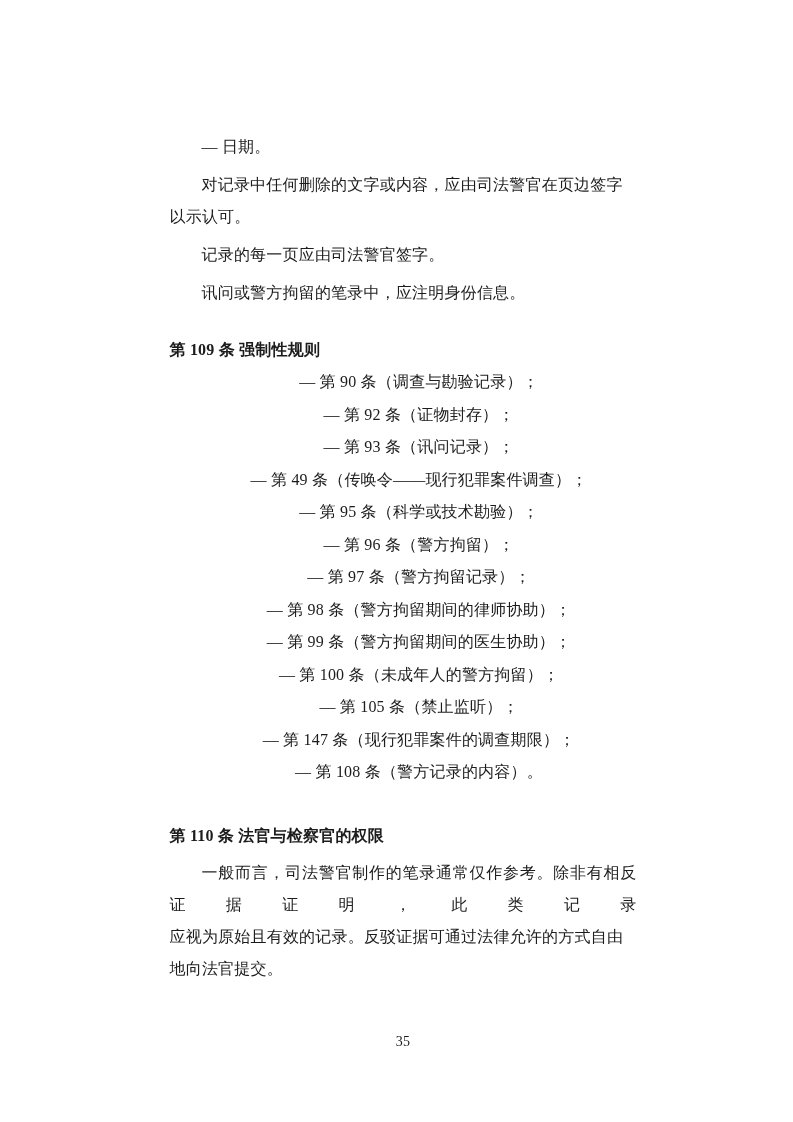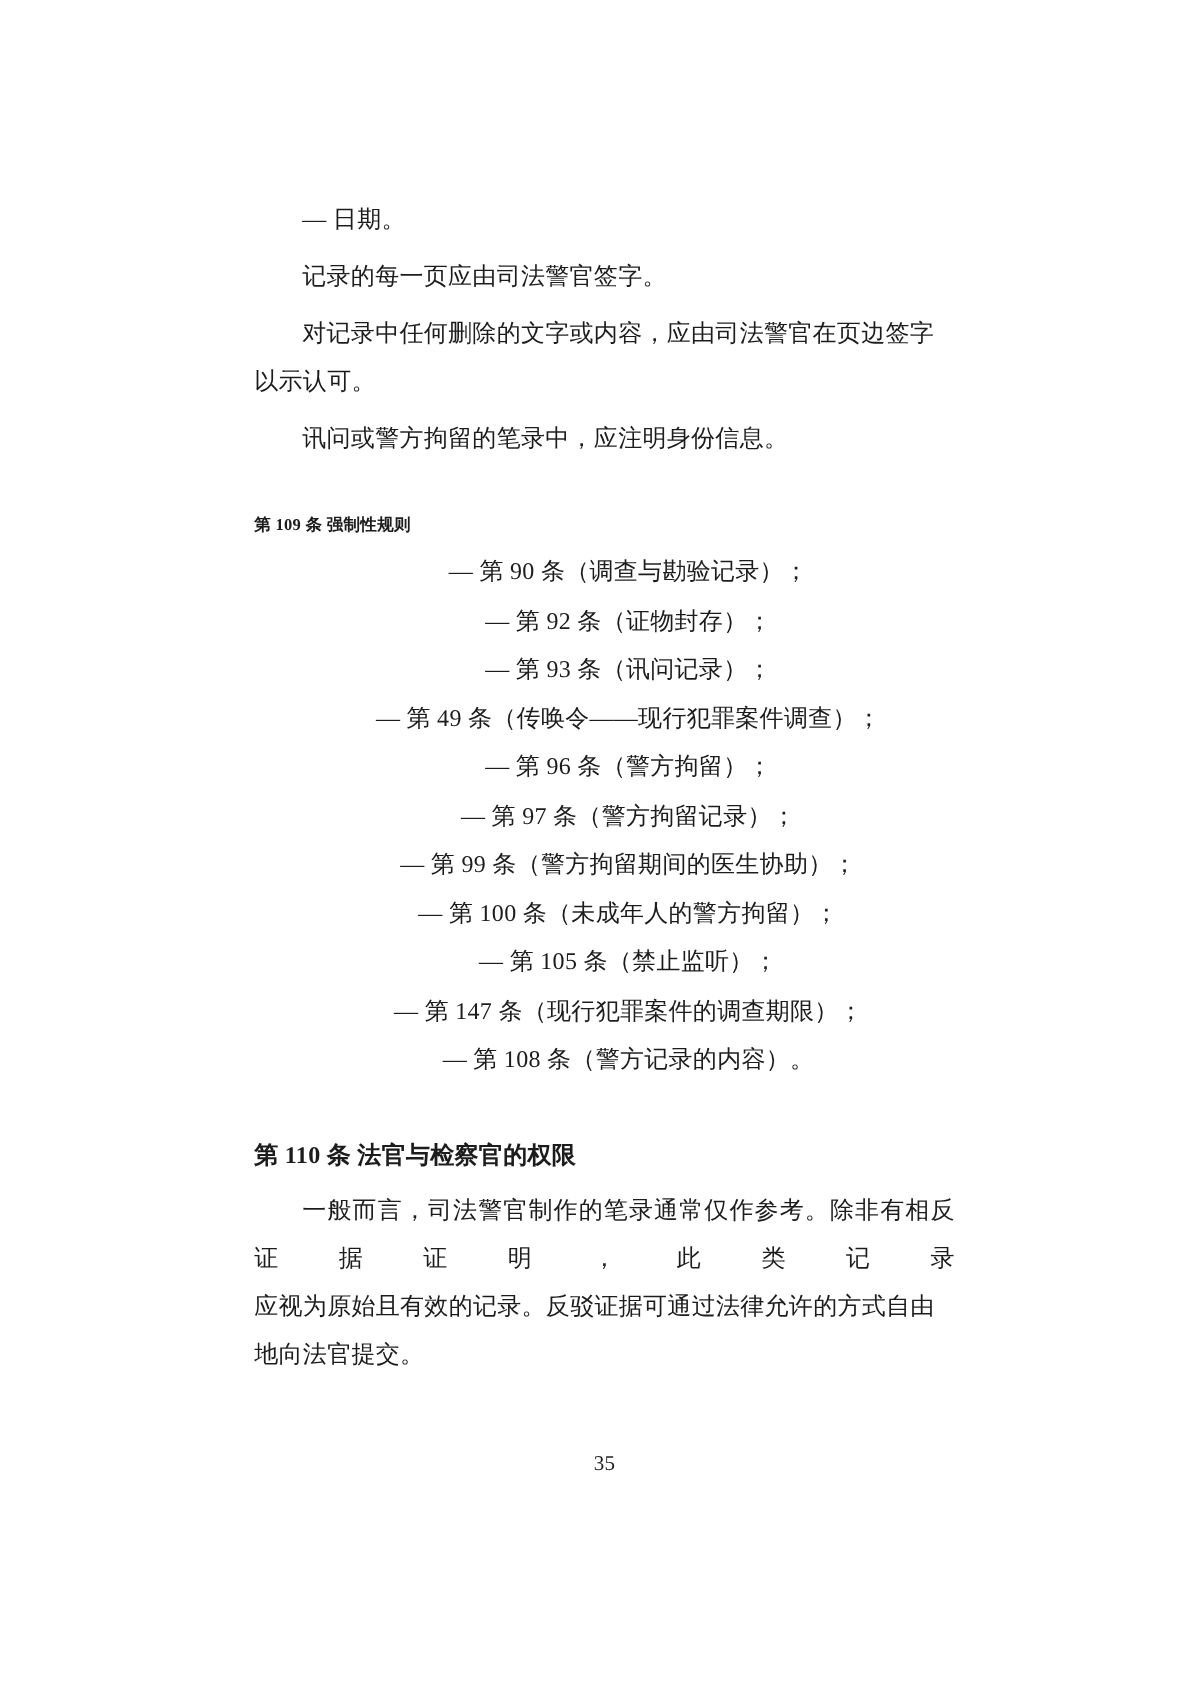--- a/index.html
+++ b/index.html
@@ -69,36 +69,38 @@
     line-height: 32px;
   }
 </style>
 </head>
 <body>
 
 <div class="page">
 
   <p class="para first-block">— 日期。</p>
 
+  <p class="para">对记录中任何删除的文字或内容，应由司法警官在页边签字以示认可。</p>
+
   <p class="para">记录的每一页应由司法警官签字。</p>
-
-  <p class="para">对记录中任何删除的文字或内容，应由司法警官在页边签字以示认可。</p>
 
   <p class="para">讯问或警方拘留的笔录中，应注明身份信息。</p>
 
-  <h2 class="heading h109" style="font-size:11px;">第 109 条 强制性规则</h2>
+  <h2 class="heading h109" style="font-size:16px;">第 109 条 强制性规则</h2>
 
 
   <ul class="items">
     <li class="item">— 第 90 条（调查与勘验记录）；</li>
     <li class="item">— 第 92 条（证物封存）；</li>
     <li class="item">— 第 93 条（讯问记录）；</li>
     <li class="item">— 第 49 条（传唤令——现行犯罪案件调查）；</li>
+    <li class="item">— 第 95 条（科学或技术勘验）；</li>
     <li class="item">— 第 96 条（警方拘留）；</li>
     <li class="item">— 第 97 条（警方拘留记录）；</li>
+    <li class="item">— 第 98 条（警方拘留期间的律师协助）；</li>
     <li class="item">— 第 99 条（警方拘留期间的医生协助）；</li>
     <li class="item">— 第 100 条（未成年人的警方拘留）；</li>
     <li class="item">— 第 105 条（禁止监听）；</li>
     <li class="item">— 第 147 条（现行犯罪案件的调查期限）；</li>
     <li class="item">— 第 108 条（警方记录的内容）。</li>
   </ul>
 
   <h2 class="heading h110" style="font-size:16px;">第 110 条 法官与检察官的权限</h2>
 
   <div class="wrap-para">

